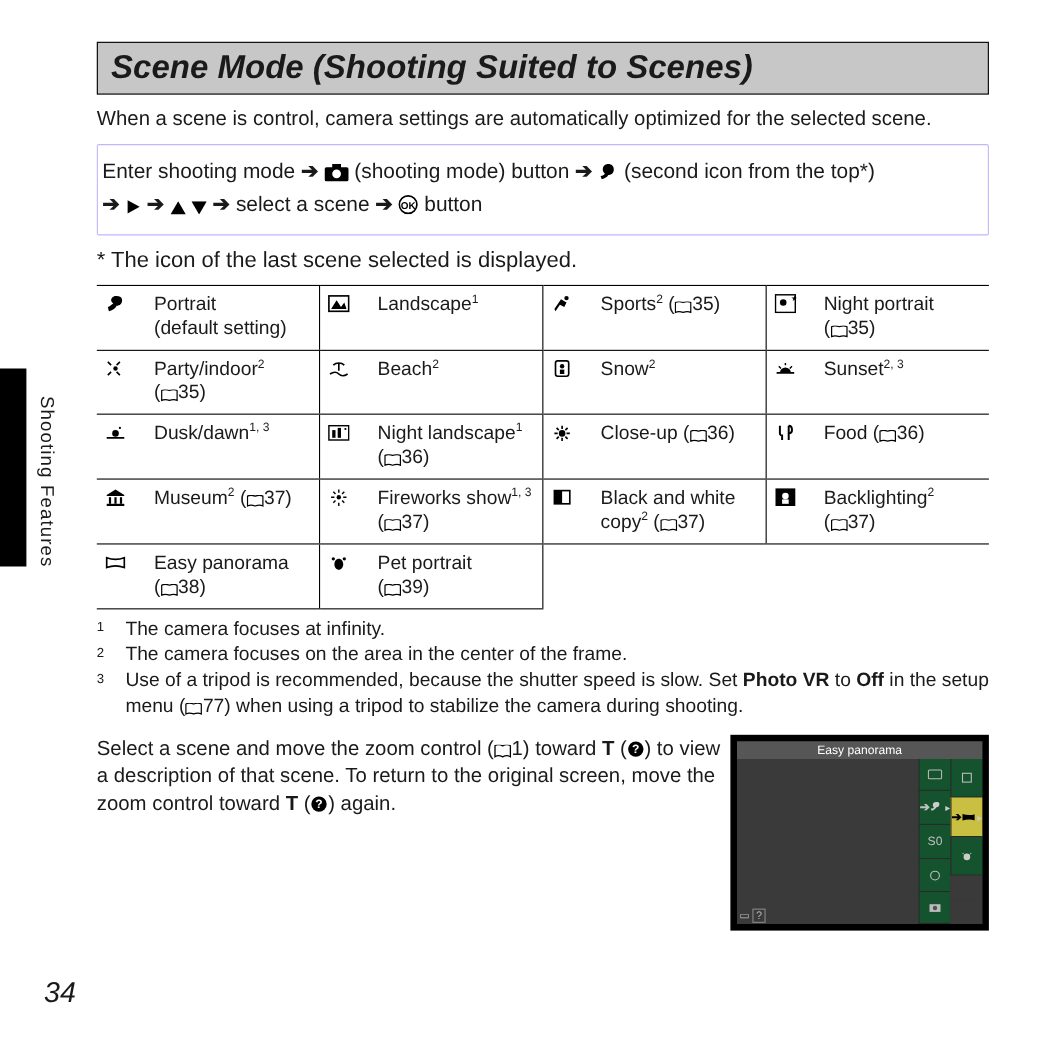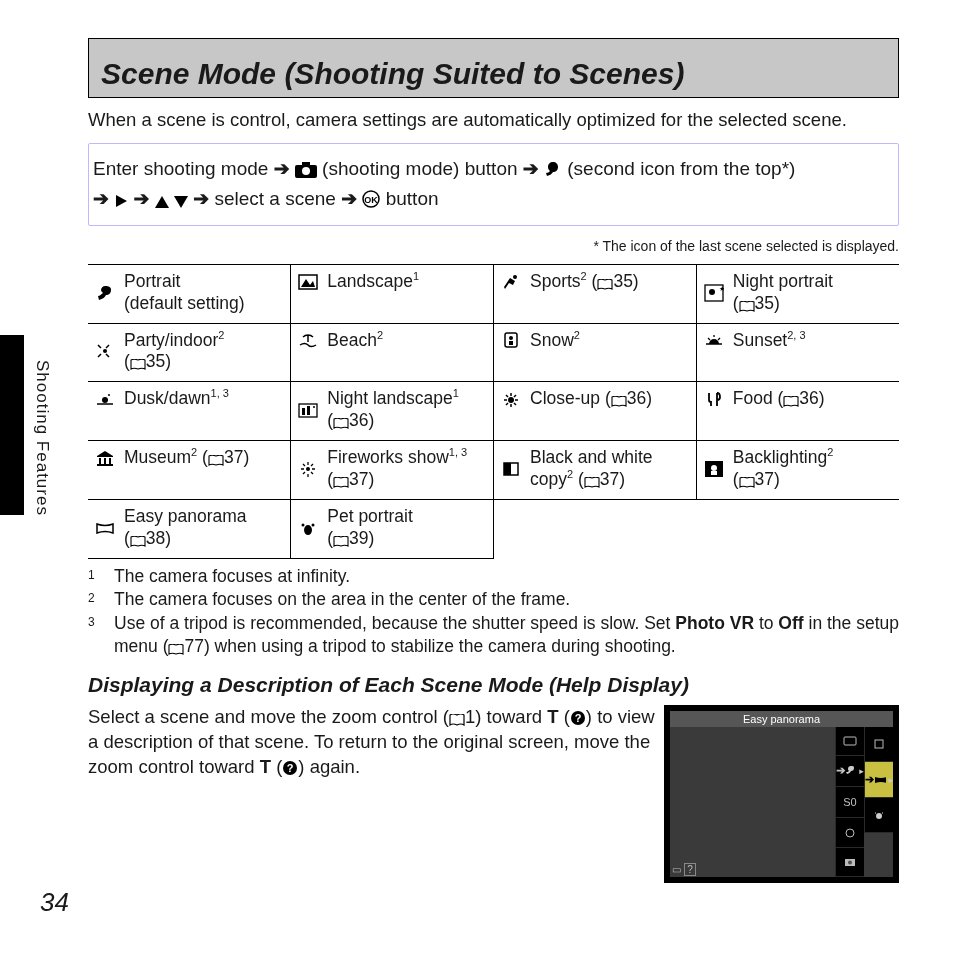--- a/index.html
+++ b/index.html
@@ -28,21 +28,21 @@
     position: absolute;
     left: 0;
     top: 335px;
     width: 24px;
     height: 180px;
     background: #000;
   }
   .h1 {
     background: #c7c7c7;
     border: 1px solid #000;
-    padding: 18px 12px 6px 12px;
+    padding: 6px 12px 6px 12px;
     font-size: 30px;
     font-weight: 700;
     font-style: italic;
     margin: 0 0 10px 40px;
   }
   .intro {
     margin: 0 0 10px 40px;
     font-size: 18.5px;
     line-height: 1.35;
   }
@@ -50,43 +50,42 @@
     border: 1px solid #c4b5fd;
     border-radius: 2px;
     margin: 0 0 12px 40px;
     padding: 10px 16px 10px 4px;
     font-size: 19px;
     line-height: 1.6;
   }
   .nav-box svg, .inline-icon { vertical-align: -3px; }
   .footnote-star {
     margin: 0 0 10px 40px;
-    font-size: 14px;
-    text-align: right;
+    font-size: 20px;
   }
   .table-wrap {
     margin: 0 0 6px 40px;
   }
   table.scenes {
     border-collapse: collapse;
     width: 100%;
     table-layout: fixed;
   }
   table.scenes td {
     border-top: 1px solid #000;
     border-bottom: 1px solid #000;
     border-left: 1px solid #000;
     padding: 6px 6px 8px 6px;
     font-size: 17.5px;
     vertical-align: top;
     line-height: 1.25;
   }
   table.scenes tr td:first-child { border-left: none; }
   table.scenes td.empty { border-bottom: none; }
-  .cell { display: flex; gap: 8px; align-items: center; }
+  .cell { display: flex; gap: 24px; align-items: flex-start; }
   .sicon { width: 22px; height: 20px; flex: 0 0 22px; display: inline-flex; align-items: center; justify-content: center; }
   .stext sup { font-size: 11px; }
   .book { font-family: Arial, sans-serif; }
   .footnotes {
     margin: 4px 0 14px 40px;
     font-size: 17.5px;
     line-height: 1.35;
   }
   .footnotes .fn { display: flex; gap: 10px; }
   .footnotes .fn .n { flex: 0 0 16px; font-size: 12px; padding-top: 2px; }
@@ -138,21 +137,21 @@
   }
   .lcd-col {
     width: 29px;
     display: flex;
     flex-direction: column;
   }
   .lcd-cell {
     flex: 1 1 auto;
     border-bottom: 1px solid #2a2a2a;
     border-left: 1px solid #2a2a2a;
-    background: #000000;
+    background: #14532d;
     display: flex;
     align-items: center;
     justify-content: center;
     color: #c0c0c0;
     font-size: 11px;
   }
   .lcd-cell.sel { background: #c9c041; color: #000; }
   .lcd-cell.arrow::after { content: "▸"; font-size: 9px; margin-left: 2px; color: #ccc; }
   .lcd-bot {
     position: absolute;
@@ -479,21 +478,20 @@
         <span>The camera focuses on the area in the center of the frame.</span>
       </div>
       <div class="fn">
         <span class="n">3</span>
         <span>Use of a tripod is recommended, because the shutter speed is slow. Set <b>Photo VR</b> to <b>Off</b> in the setup menu (<svg class="inline-icon book" width="16" height="11" viewBox="0 0 16 11">
             <path d="M1 1 Q4 -0.5 8 1 Q12 -0.5 15 1 V10 Q12 8.5 8 10 Q4 8.5 1 10 Z" fill="none" stroke="#000" stroke-width="1.1"></path>
           </svg>77) when using a tripod to stabilize the camera during shooting.</span>
       </div>
     </div>
 
-  <div class="subhead">Displaying a Description of Each Scene Mode (Help Display)</div>
 
   <div class="helpwrap">
     <div class="helptext">
       <span>Select a scene and move the zoom control (</span><svg class="inline-icon" width="16" height="12" viewBox="0 0 16 12">
           <path d="M1 1 Q4 -1 8 1 Q12 -1 15 1 V11 Q12 9 8 11 Q4 9 1 11 Z" fill="none" stroke="#000" stroke-width="1.2"></path>
         </svg><span>1</span><span>) toward </span>
       <b class="t">T</b><span> (</span><svg class="inline-icon" width="16" height="16" viewBox="0 0 16 16">
           <circle cx="8" cy="8" r="7" fill="#000"></circle>
           <text x="8" y="12" text-anchor="middle" fill="#fff" font-size="11" font-weight="bold">?</text>
         </svg><span>) to view a description of that scene. To return to the original screen, move the zoom control toward </span>

